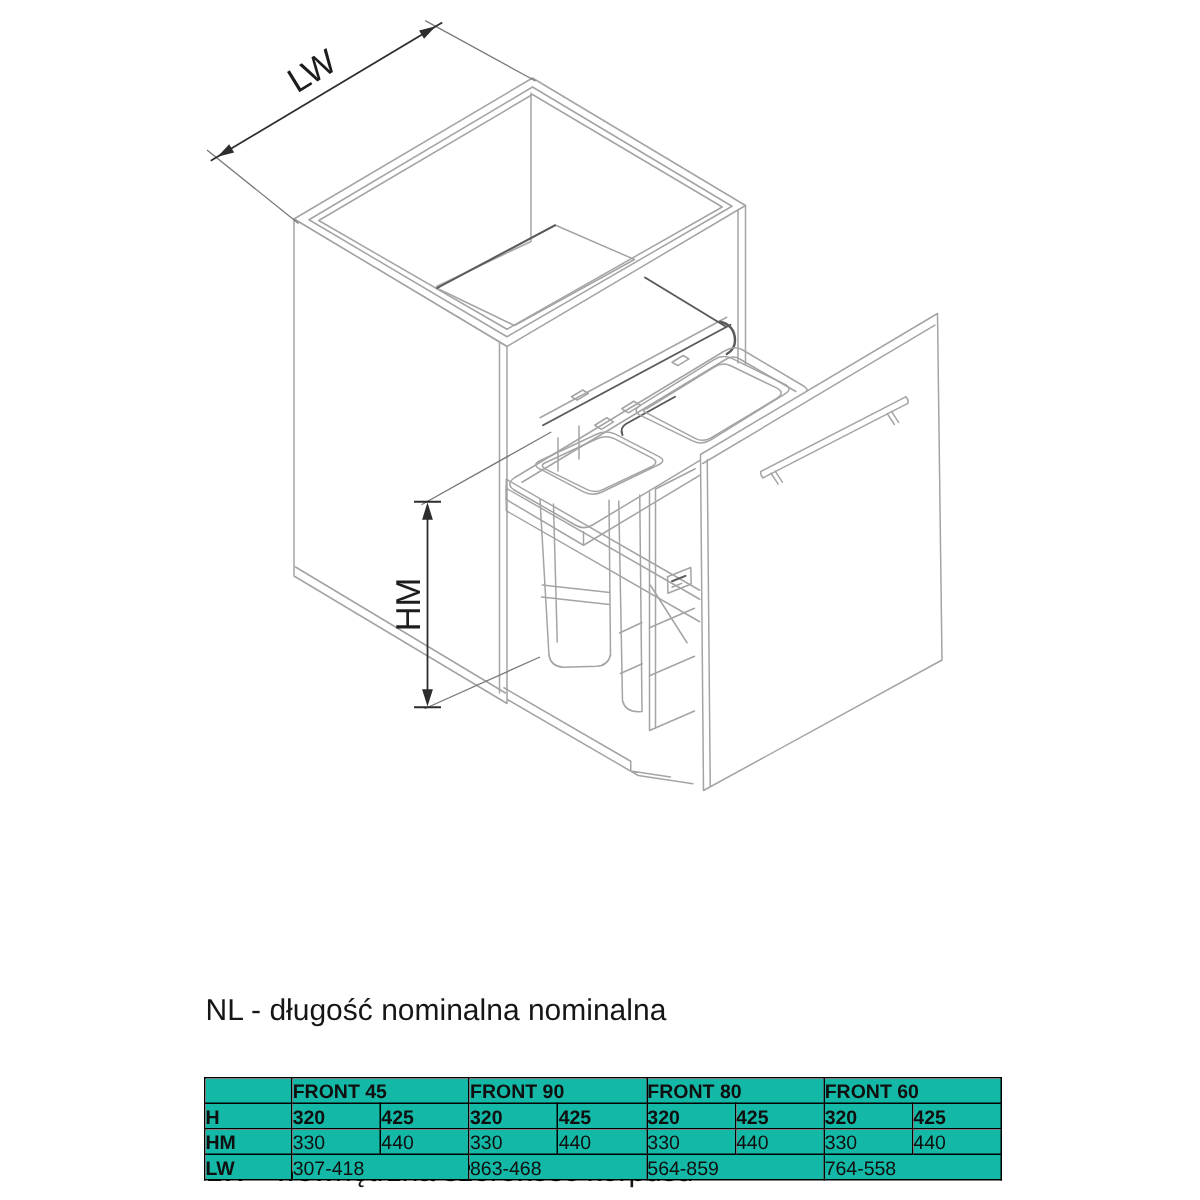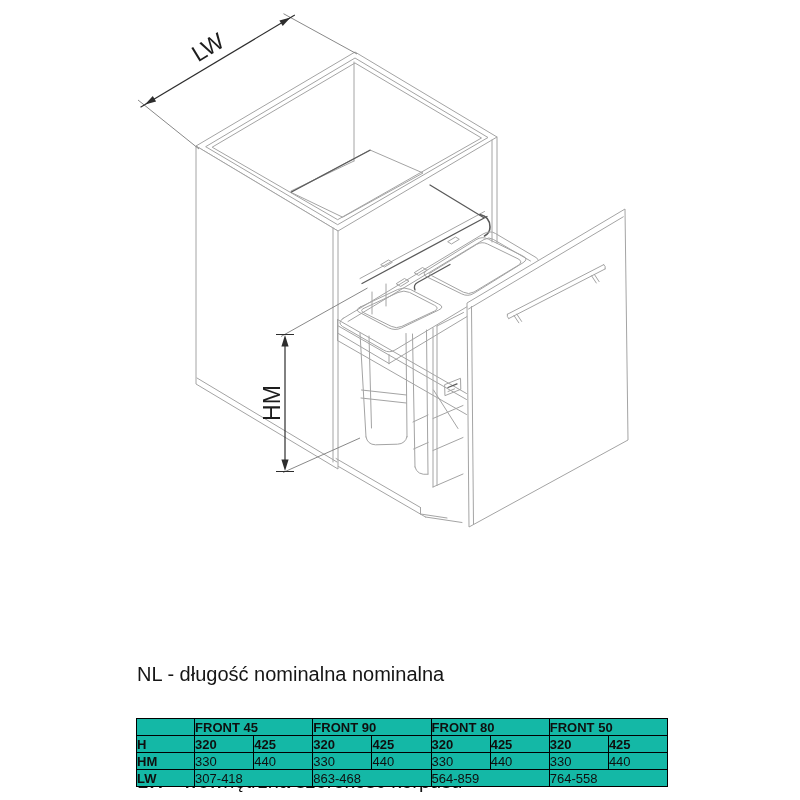--- a/index.html
+++ b/index.html
@@ -141,21 +141,21 @@
       <col style="width:59px">
         <col style="width:59px">
         <col style="width:59px">
     </colgroup>
     <tbody>
         <tr>
       <td></td>
       <th class="b" colspan="2">FRONT 45</th>
       <th class="b" colspan="2">FRONT 90</th>
       <th class="b" colspan="2">FRONT 80</th>
-      <th class="b" colspan="2">FRONT 50</th>
+      <th class="b" colspan="2">FRONT 60</th>
     </tr>
     <tr>
       <td class="b">H</td>
       <td class="b">320</td>
       <td class="b">425</td>
       <td class="b">320</td>
       <td class="b">425</td>
       <td class="b">320</td>
       <td class="b">425</td>
       <td class="b">320</td>

